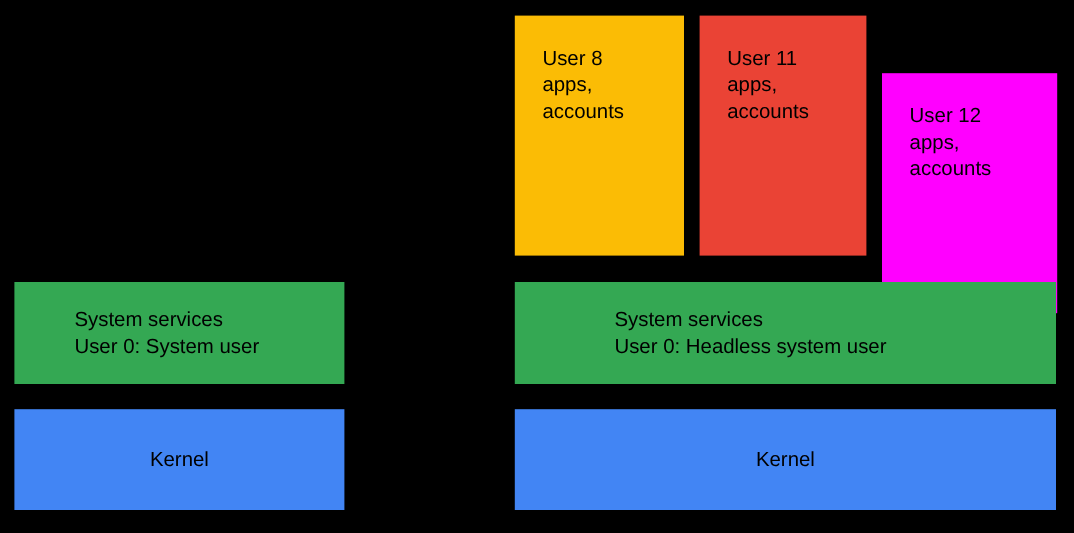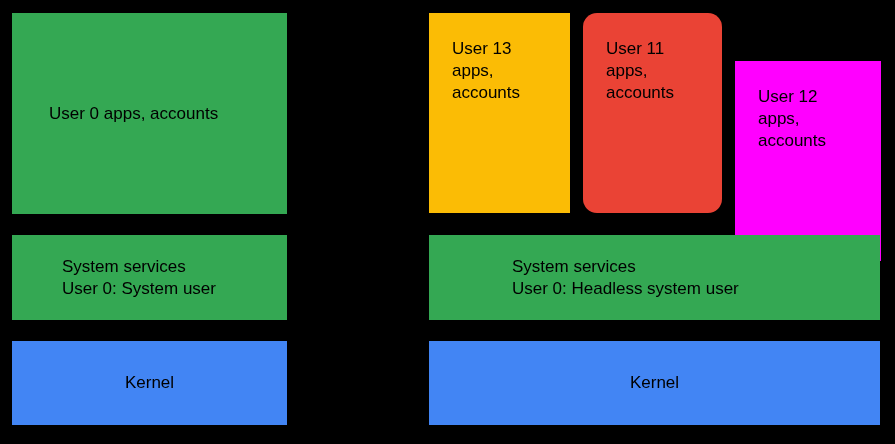--- a/index.html
+++ b/index.html
@@ -64,21 +64,21 @@
   .box.user-card {
     top: 13px;
     width: 141px;
     height: 200px;
     display: flex;
     align-items: flex-start;
     justify-content: flex-start;
     padding: 25px 0 0 23px;
   }
   .box.user-card.card-0 { left: 429px; background: #fbbc05; }
-  .box.user-card.card-1 { left: 583px; background: #ea4335; width: 139px; border-radius: 14px; }
+  .box.user-card.card-1 { left: 583px; background: #ea4335; width: 139px; }
   .box.user-card.card-2 { left: 735px; background: #ff00ff; width: 146px; margin-top: 48px; }
   .box.sys-right {
     left: 429px;
     top: 235px;
     width: 451px;
     height: 85px;
     background: #34a853;
     display: flex;
     align-items: center;
     justify-content: flex-start;
@@ -97,35 +97,32 @@
   .box-label {
     display: block;
     white-space: pre-line;
   }
 </style>
 </head>
 <body>
 
 <div id="diagram">
 
-  <div class="box user0-apps">
-    <span class="box-label">User 0 apps, accounts</span>
-  </div>
 
   <div class="box sys-left">
     <span class="box-label">System services
 User 0: System user</span>
   </div>
 
   <div class="box kernel-left">
     <span class="box-label">Kernel</span>
   </div>
 
   <div class="box user-card card-0">
-    <span class="box-label">User 13
+    <span class="box-label">User 8
 apps,
 accounts</span>
   </div>
 
   <div class="box user-card card-1">
     <span class="box-label">User 11
 apps,
 accounts</span>
   </div>
 

